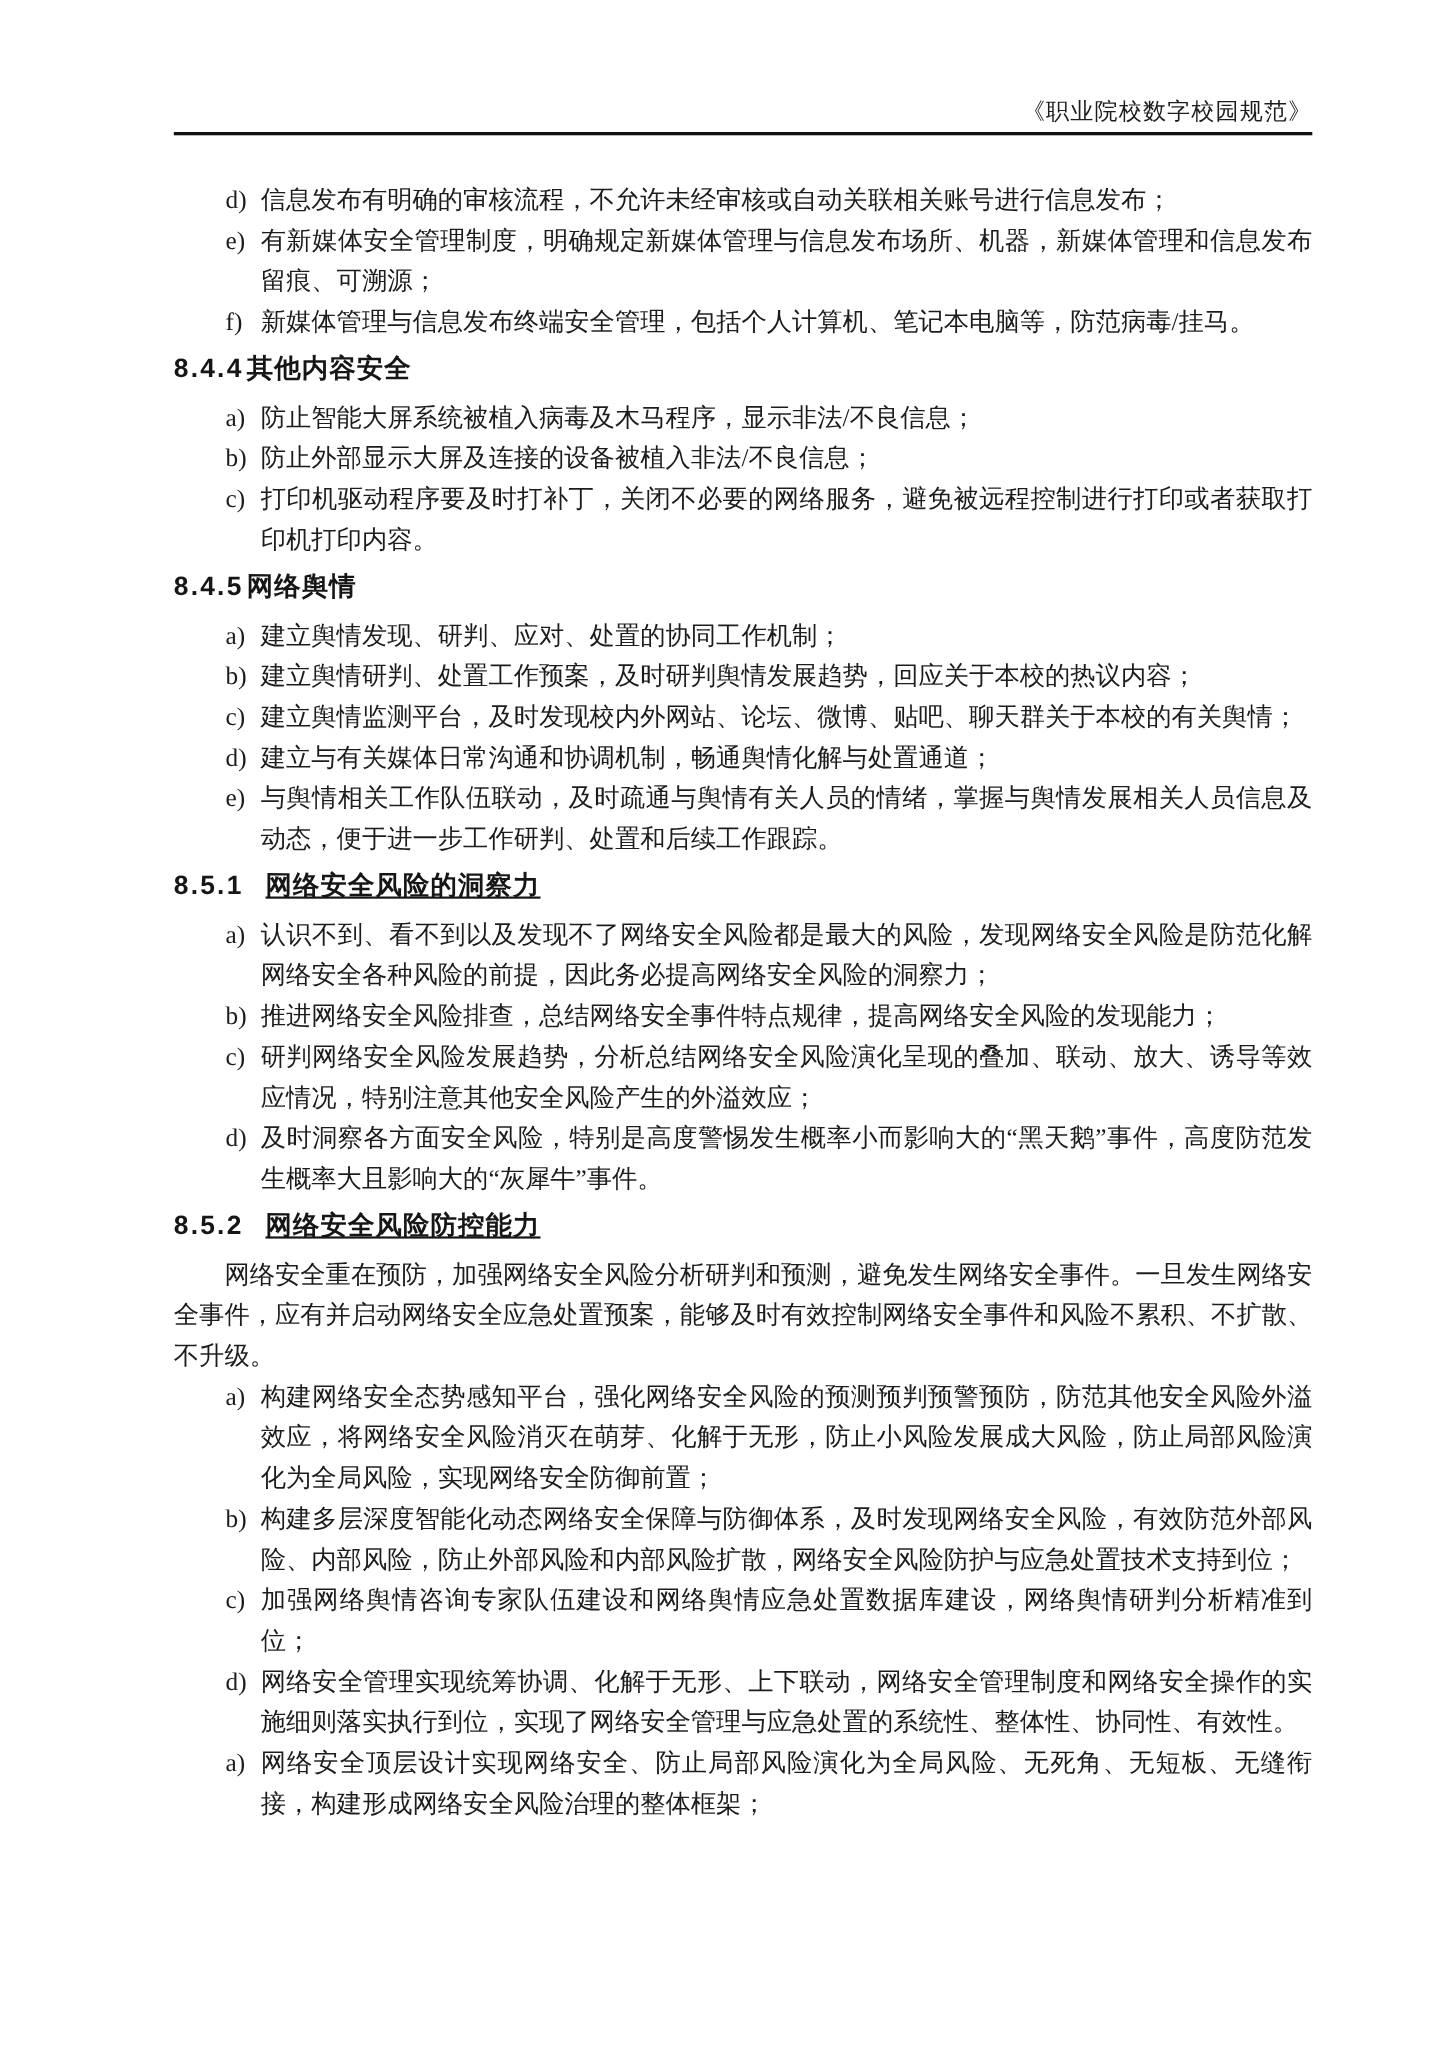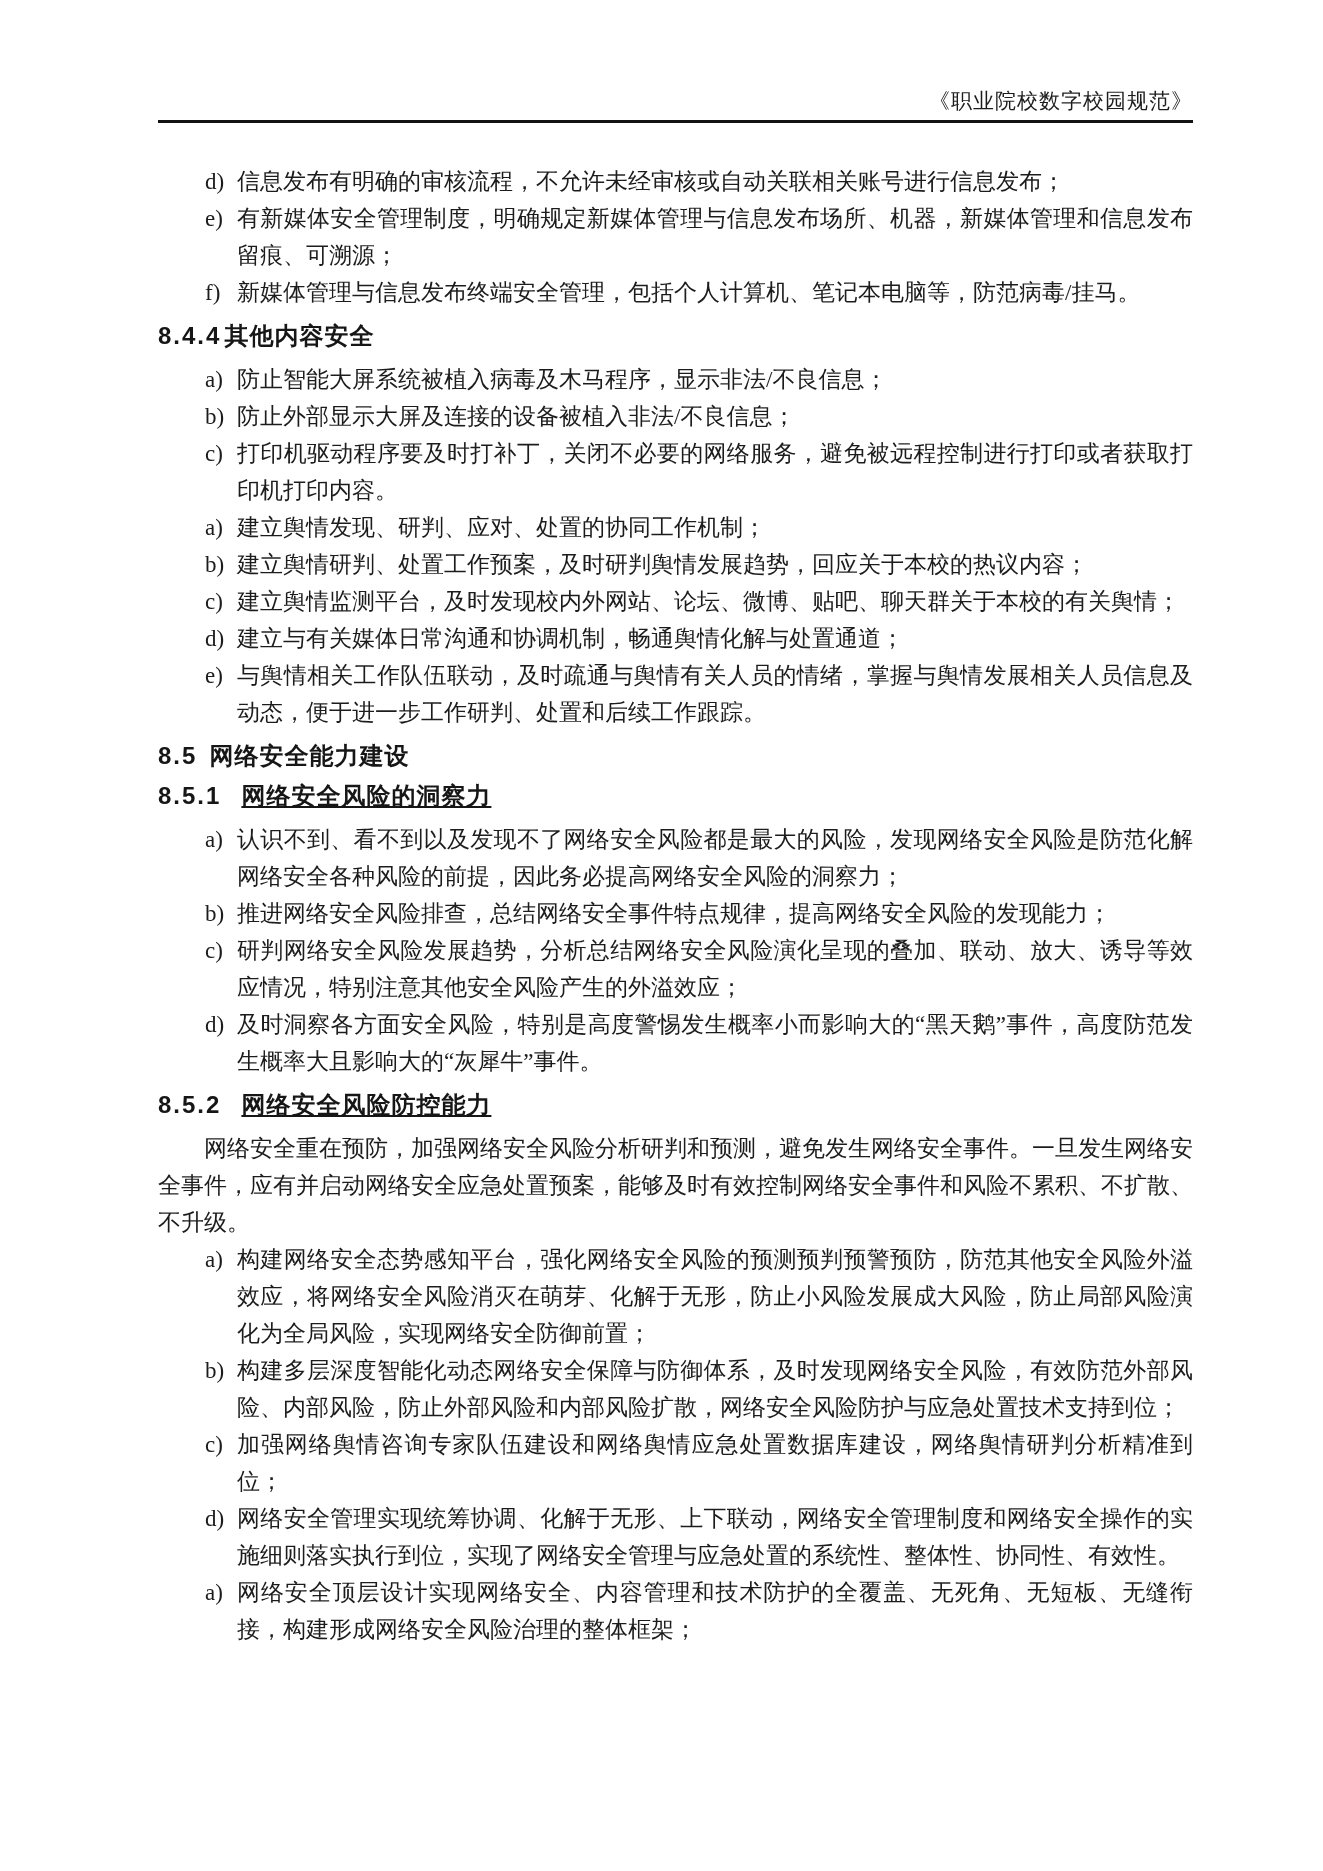--- a/index.html
+++ b/index.html
@@ -112,20 +112,21 @@
       <div class="li">
         <span class="li-label">b)</span>
         <div class="li-text">防止外部显示大屏及连接的设备被植入非法/不良信息；</div>
       </div>
       <div class="li">
         <span class="li-label">c)</span>
         <div class="li-text">打印机驱动程序要及时打补丁，关闭不必要的网络服务，避免被远程控制进行打印或者获取打印机打印内容。</div>
       </div>
     </div>
 
+    <h3 class="heading"><span class="h-num">8.4.5</span><span class="h-title tight">网络舆情</span></h3>
 
     <div class="list">
       <div class="li">
         <span class="li-label">a)</span>
         <div class="li-text">建立舆情发现、研判、应对、处置的协同工作机制；</div>
       </div>
       <div class="li">
         <span class="li-label">b)</span>
         <div class="li-text">建立舆情研判、处置工作预案，及时研判舆情发展趋势，回应关于本校的热议内容；</div>
       </div>
@@ -136,21 +137,20 @@
       <div class="li">
         <span class="li-label">d)</span>
         <div class="li-text">建立与有关媒体日常沟通和协调机制，畅通舆情化解与处置通道；</div>
       </div>
       <div class="li">
         <span class="li-label">e)</span>
         <div class="li-text">与舆情相关工作队伍联动，及时疏通与舆情有关人员的情绪，掌握与舆情发展相关人员信息及动态，便于进一步工作研判、处置和后续工作跟踪。</div>
       </div>
     </div>
 
-    <h2 class="heading"><span class="h-num">8.5</span><span class="h-title">网络安全能力建设</span></h2>
 
     <h3 class="heading"><span class="h-num">8.5.1</span><span class="h-title wide">网络安全风险的洞察力</span></h3>
 
     <div class="list">
       <div class="li">
         <span class="li-label">a)</span>
         <div class="li-text">认识不到、看不到以及发现不了网络安全风险都是最大的风险，发现网络安全风险是防范化解网络安全各种风险的前提，因此务必提高网络安全风险的洞察力；</div>
       </div>
       <div class="li">
         <span class="li-label">b)</span>
@@ -186,20 +186,20 @@
       <div class="li">
         <span class="li-label">d)</span>
         <div class="li-text">网络安全管理实现统筹协调、化解于无形、上下联动，网络安全管理制度和网络安全操作的实施细则落实执行到位，实现了网络安全管理与应急处置的系统性、整体性、协同性、有效性。</div>
       </div>
     </div>
 
 
     <div class="list">
       <div class="li">
         <span class="li-label">a)</span>
-        <div class="li-text">网络安全顶层设计实现网络安全、内容管理和技术防护的全覆盖、无死角、无短板、无缝衔接，构建形成网络安全风险治理的整体框架；</div>
+        <div class="li-text">网络安全顶层设计实现网络安全、防止局部风险演化为全局风险、无死角、无短板、无缝衔接，构建形成网络安全风险治理的整体框架；</div>
       </div>
     </div>
 
   </div>
 
 
 </div>
 
 </body></html>

